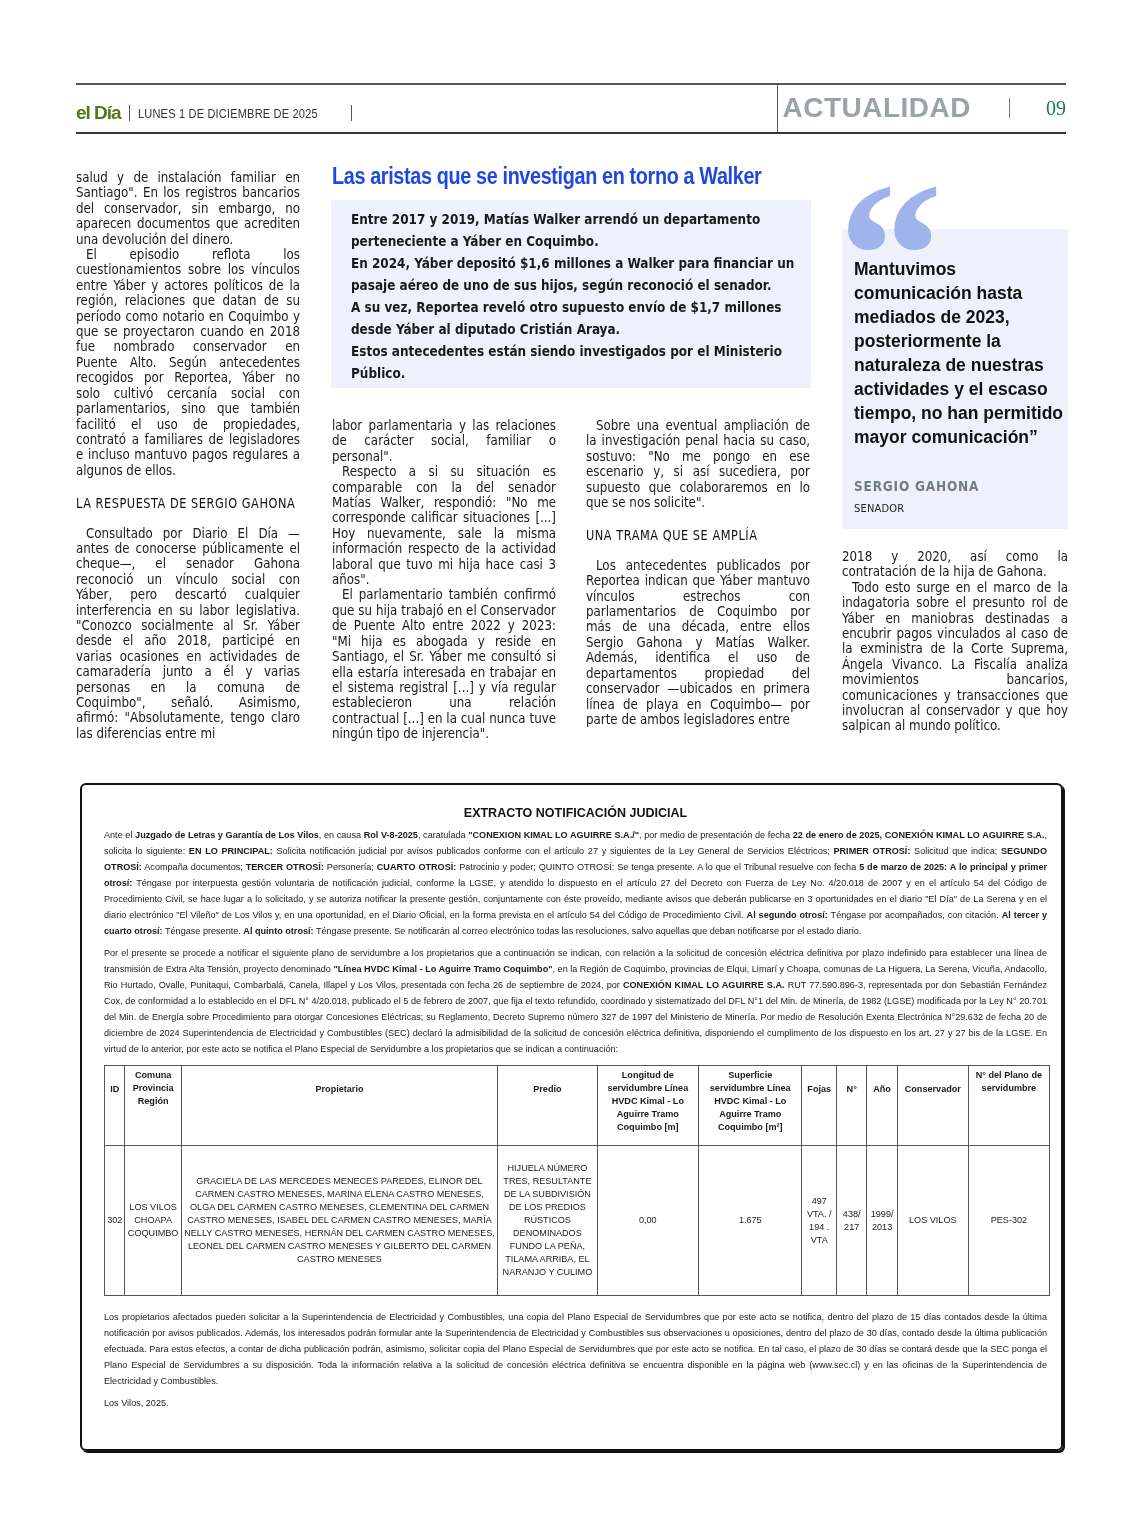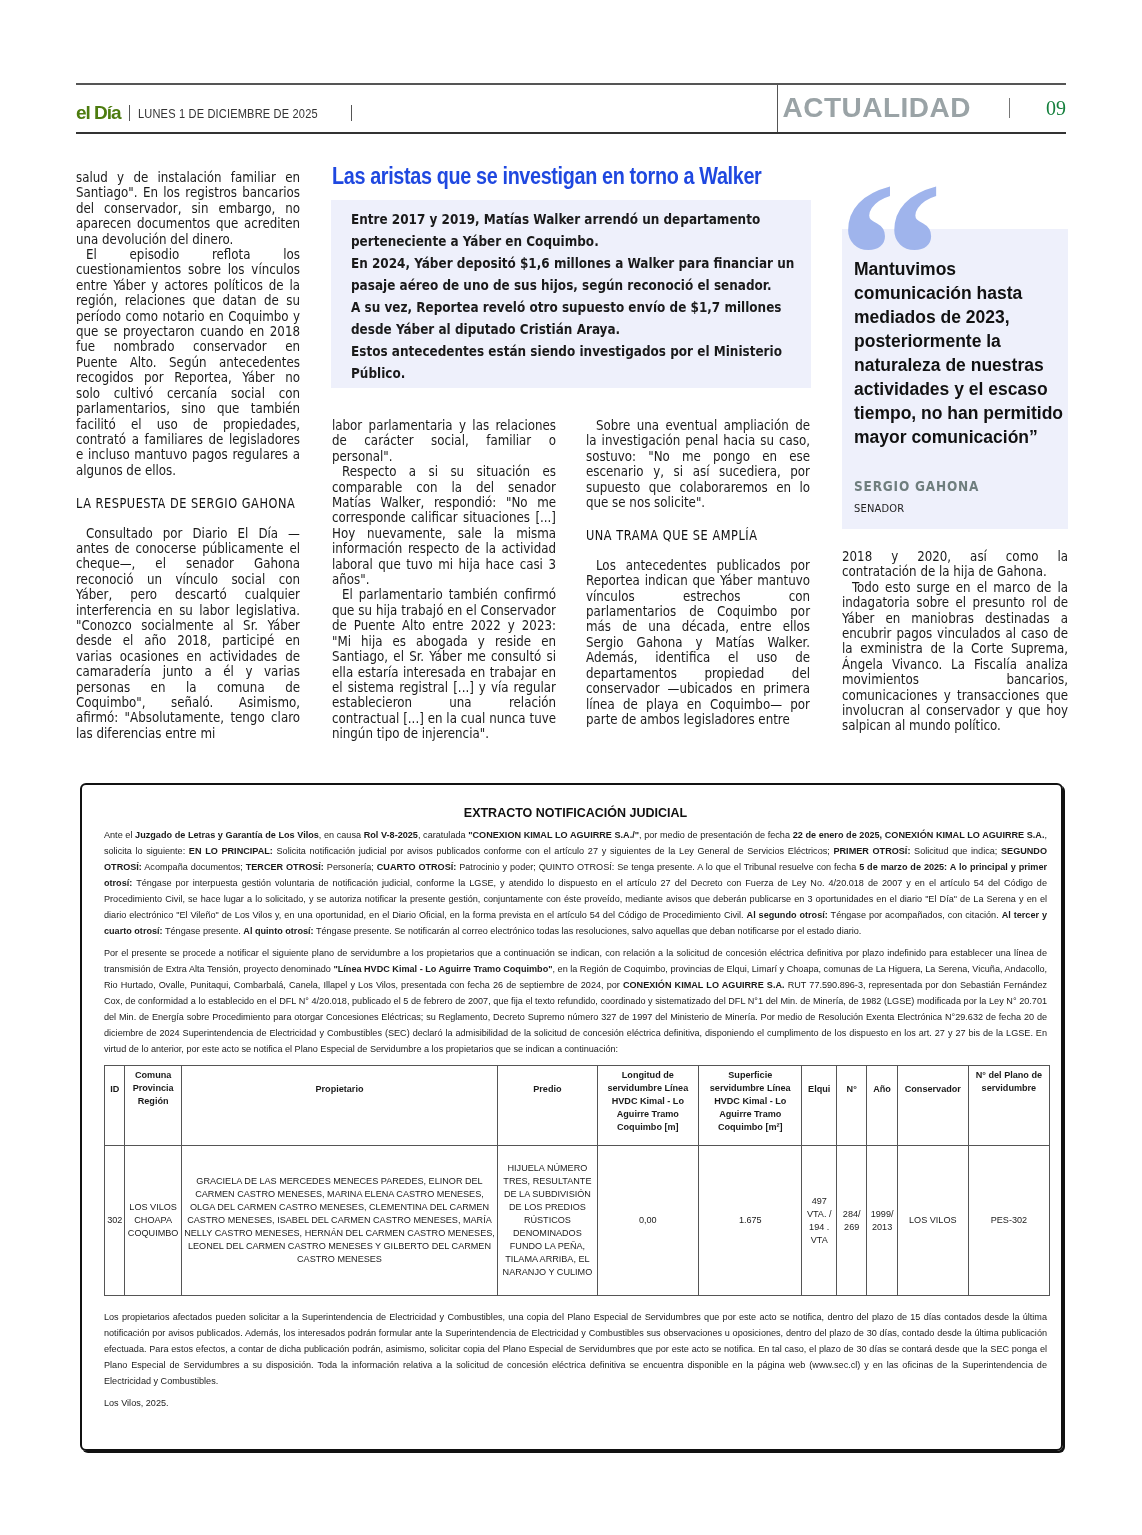--- a/index.html
+++ b/index.html
@@ -124,37 +124,37 @@
 
   <table class="serv">
     <thead>
       <tr>
         <th class="mid" style="width:20px">ID</th>
         <th style="width:54px">Comuna Provincia Región</th>
         <th class="mid" style="width:312px">Propietario</th>
         <th class="mid" style="width:98px">Predio</th>
         <th style="width:100px">Longitud de servidumbre Línea HVDC Kimal - Lo Aguirre Tramo Coquimbo [m]</th>
         <th style="width:102px">Superficie servidumbre Línea HVDC Kimal - Lo Aguirre Tramo Coquimbo [m²]</th>
-        <th class="mid" style="width:34px">Elqui</th>
+        <th class="mid" style="width:34px">Fojas</th>
         <th class="mid" style="width:30px">N°</th>
         <th class="mid" style="width:30px">Año</th>
         <th class="mid" style="width:70px">Conservador</th>
         <th style="width:80px">N° del Plano de servidumbre</th>
       </tr>
     </thead>
     <tbody>
       <tr>
         <td>302</td>
         <td>LOS VILOS CHOAPA COQUIMBO</td>
         <td>GRACIELA DE LAS MERCEDES MENECES PAREDES, ELINOR DEL CARMEN CASTRO MENESES, MARINA ELENA CASTRO MENESES, OLGA DEL CARMEN CASTRO MENESES, CLEMENTINA DEL CARMEN CASTRO MENESES, ISABEL DEL CARMEN CASTRO MENESES, MARÍA NELLY CASTRO MENESES, HERNÁN DEL CARMEN CASTRO MENESES, LEONEL DEL CARMEN CASTRO MENESES Y GILBERTO DEL CARMEN CASTRO MENESES</td>
         <td>HIJUELA NÚMERO TRES, RESULTANTE DE LA SUBDIVISIÓN DE LOS PREDIOS RÚSTICOS DENOMINADOS FUNDO LA PEÑA, TILAMA ARRIBA, EL NARANJO Y CULIMO</td>
         <td>0,00</td>
         <td>1.675</td>
         <td>497 VTA. / 194 . VTA</td>
-        <td>284/ 269</td>
+        <td>438/ 217</td>
         <td>1999/ 2013</td>
         <td>LOS VILOS</td>
         <td>PES-302</td>
       </tr>
     </tbody>
   </table>
 
   <p class="final">Los propietarios afectados pueden solicitar a la Superintendencia de Electricidad y Combustibles, una copia del Plano Especial de Servidumbres que por este acto se notifica, dentro del plazo de 15 días contados desde la última notificación por avisos publicados. Además, los interesados podrán formular ante la Superintendencia de Electricidad y Combustibles sus observaciones u oposiciones, dentro del plazo de 30 días, contado desde la última publicación efectuada. Para estos efectos, a contar de dicha publicación podrán, asimismo, solicitar copia del Plano Especial de Servidumbres que por este acto se notifica. En tal caso, el plazo de 30 días se contará desde que la SEC ponga el Plano Especial de Servidumbres a su disposición. Toda la información relativa a la solicitud de concesión eléctrica definitiva se encuentra disponible en la página web (www.sec.cl) y en las oficinas de la Superintendencia de Electricidad y Combustibles.</p>
   <p class="place">Los Vilos, 2025.</p>
 </div>

